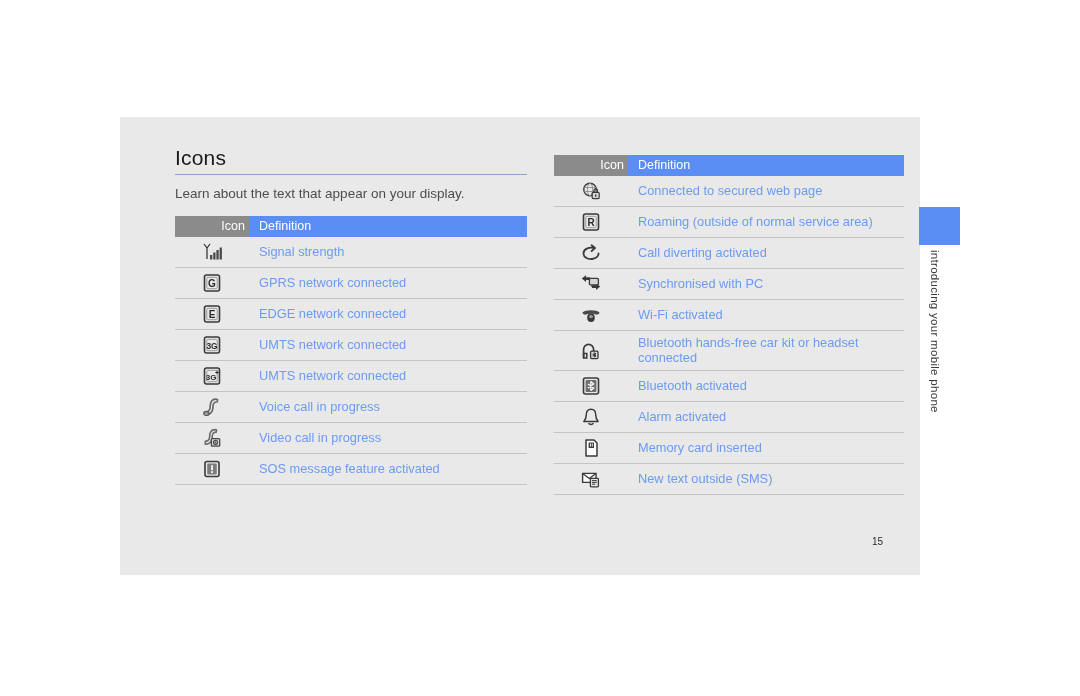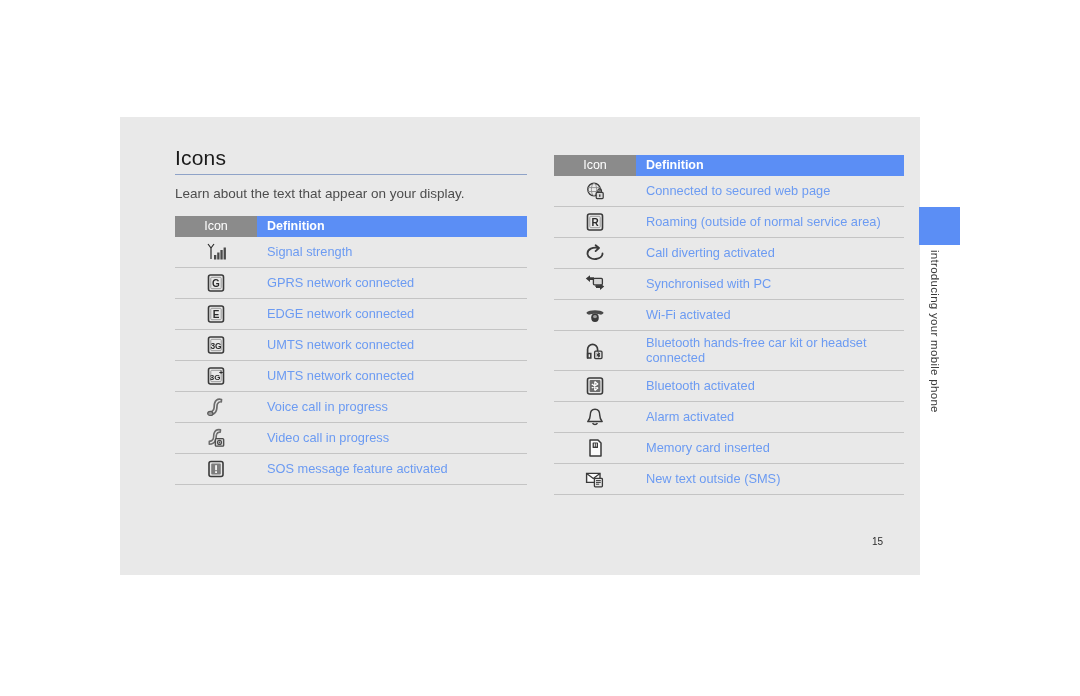--- a/index.html
+++ b/index.html
@@ -67,32 +67,32 @@
 
   
   .icon-table {
     width: 100%;
     border-collapse: collapse;
   }
   .thead-row .th-icon {
     background: #8b8b8b;
     color: #ffffff;
     font-size: 12.5px;
-    padding: 3px 12px 4px 12px;
+    padding: 3px 4px 4px 12px;
     width: 58px;
-    text-align: center;
+    text-align: right;
     font-weight: normal;
   }
   .thead-row .th-def {
     background: #5b8ef5;
     color: #ffffff;
     font-size: 12.5px;
     padding: 3px 0 4px 10px;
     text-align: left;
-    font-weight: bold;
+    font-weight: normal;
   }
 
   .trow > td {
     border-bottom: 1px solid #c4c4c4;
     vertical-align: middle;
     padding: 0;
   }
   .trow .td-icon {
     width: 58px;
     height: 30px;

